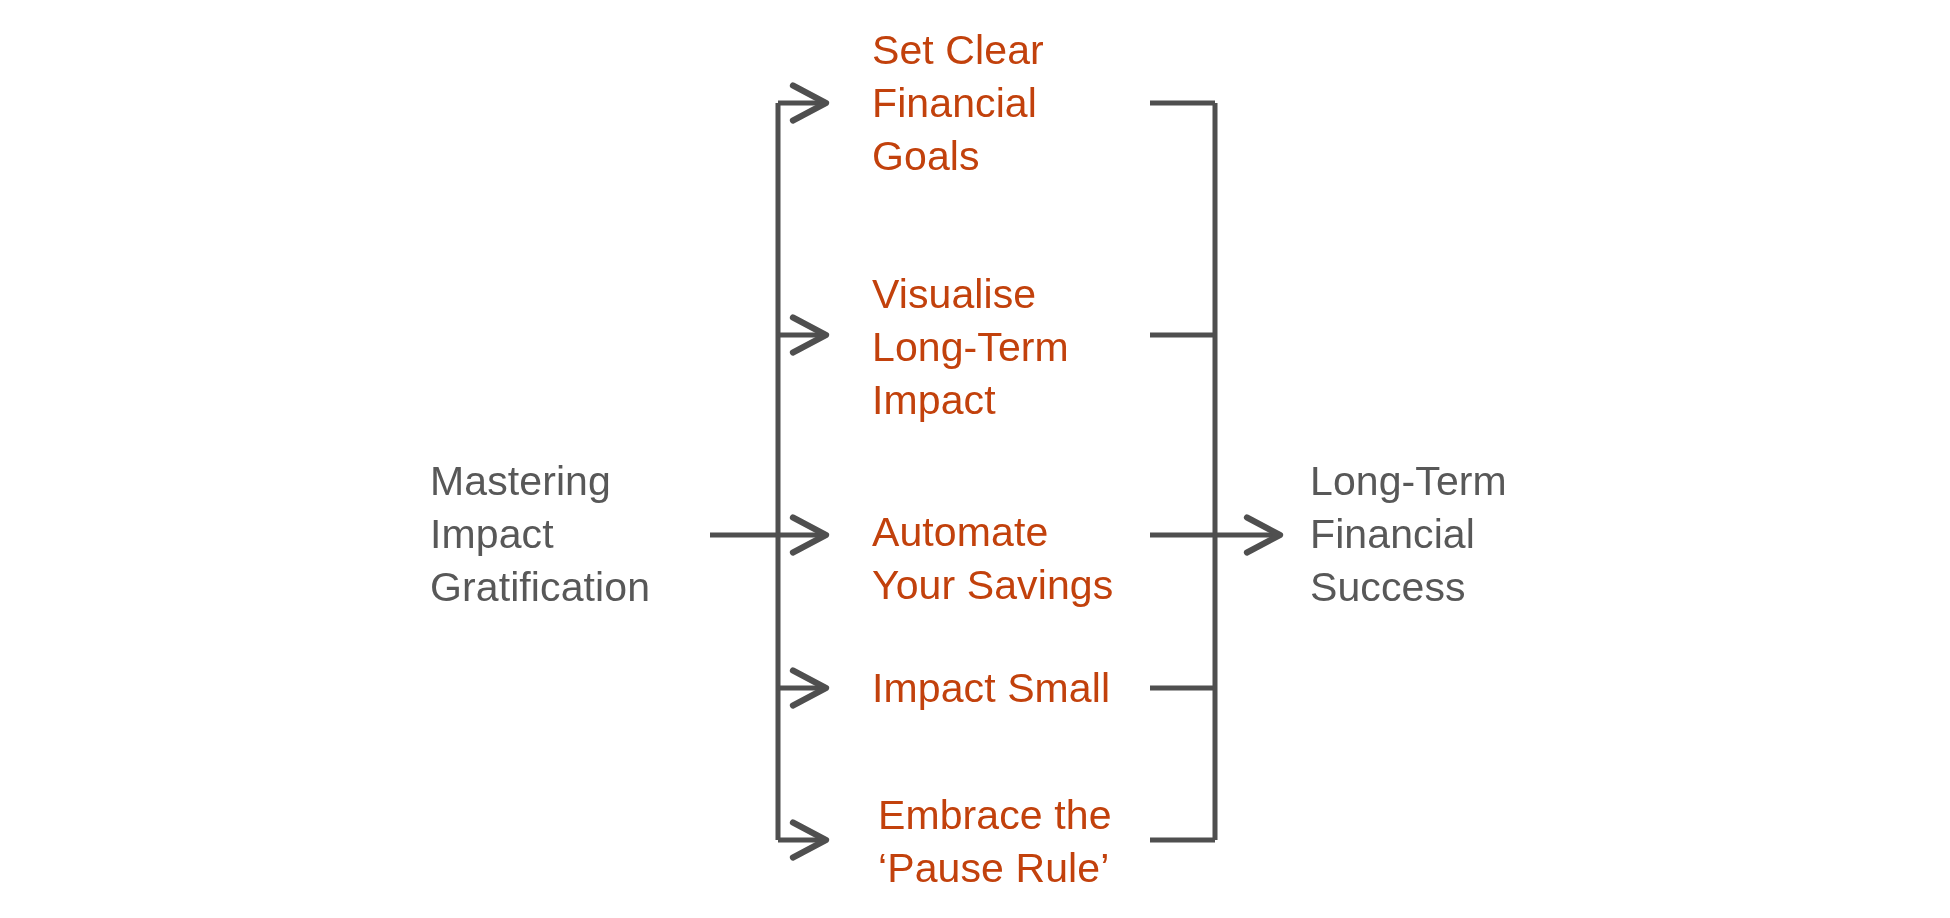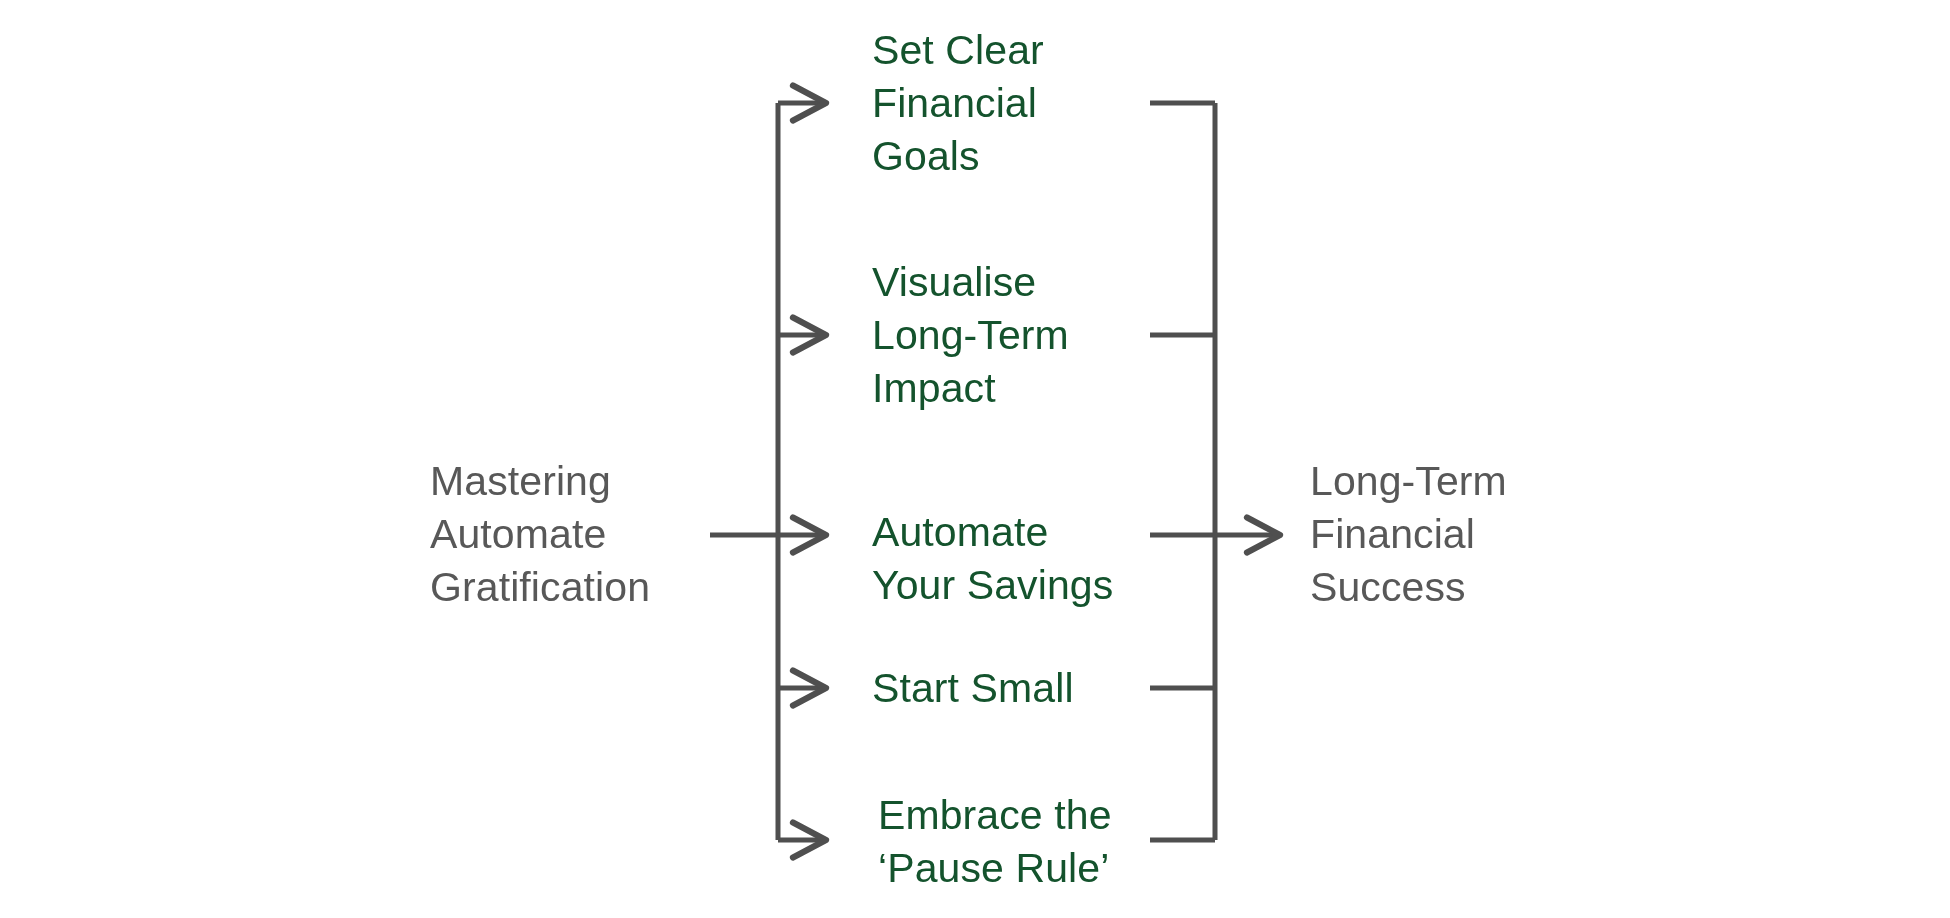--- a/index.html
+++ b/index.html
@@ -41,30 +41,30 @@
     width: 300px;
   }
   .node-outcome {
     left: 1310px;
     top: 455px;
     width: 330px;
   }
   .step {
     position: absolute;
     left: 872px;
-    color: #14532d;
+    color: #c2410c;
     font-size: 41px;
     line-height: 53px;
     font-weight: 400;
     letter-spacing: 0.1px;
     white-space: pre-line;
     width: 290px;
   }
   .step-0 { top: 24px; }
-  .step-1 { top: 256px; }
+  .step-1 { top: 268px; }
   .step-2 { top: 483px; margin-top: 23px; }
   .step-3 { top: 662px; }
   .step-4 { top: 789px; margin-left: 6px; }
 </style>
 </head>
 <body>
 
 <div id="diagram">
 
   <svg id="connectors" viewBox="0 0 1950 918" xmlns="http://www.w3.org/2000/svg">
@@ -92,35 +92,35 @@
       <line x1="1150" y1="688" x2="1215" y2="688"></line>
       <line x1="1150" y1="840" x2="1215" y2="840"></line>
 
       <line x1="1215" y1="103" x2="1215" y2="840"></line>
 
       <line x1="1215" y1="535" x2="1280" y2="535" marker-end="url(#arrowhead)"></line>
     </g>
   </svg>
 
   <div class="node node-source">Mastering
-Automate
+Impact
 Gratification</div>
 
   <div class="step step-0">Set Clear
 Financial
 Goals</div>
 
   <div class="step step-1">Visualise
 Long-Term
 Impact</div>
 
   <div class="step step-2">Automate
 Your Savings</div>
 
-  <div class="step step-3">Start Small</div>
+  <div class="step step-3">Impact Small</div>
 
   <div class="step step-4">Embrace the
 ‘Pause Rule’</div>
 
   <div class="node node-outcome">Long-Term
 Financial
 Success</div>
 
 </div>
 

